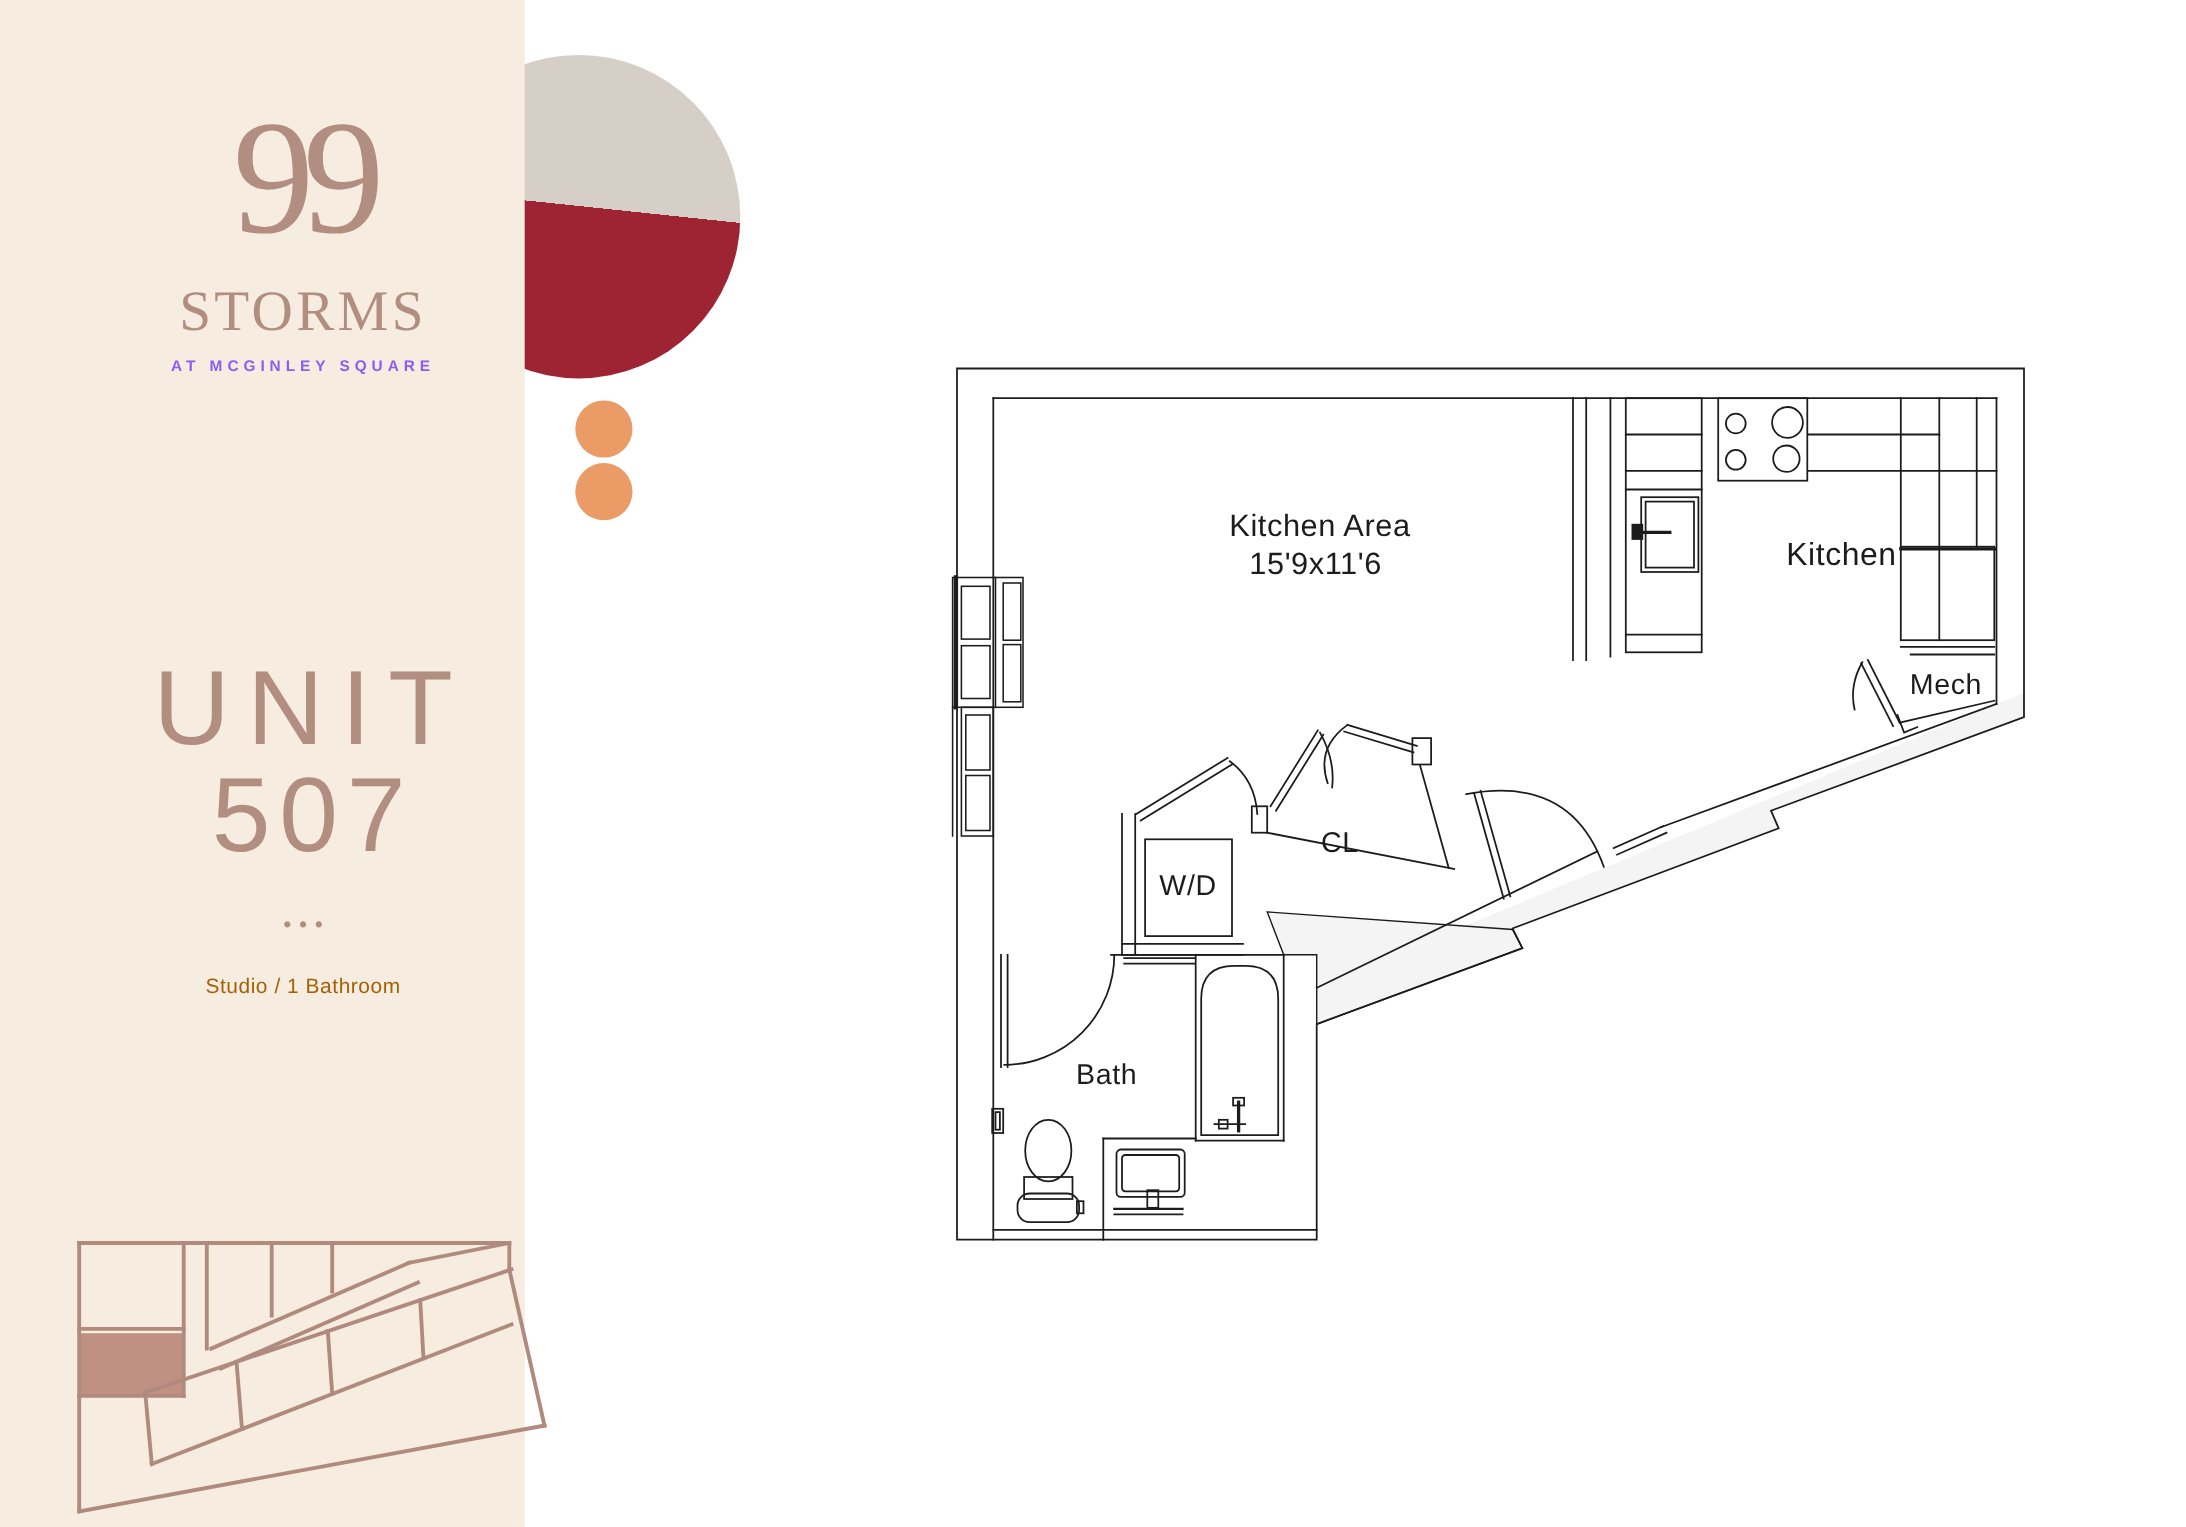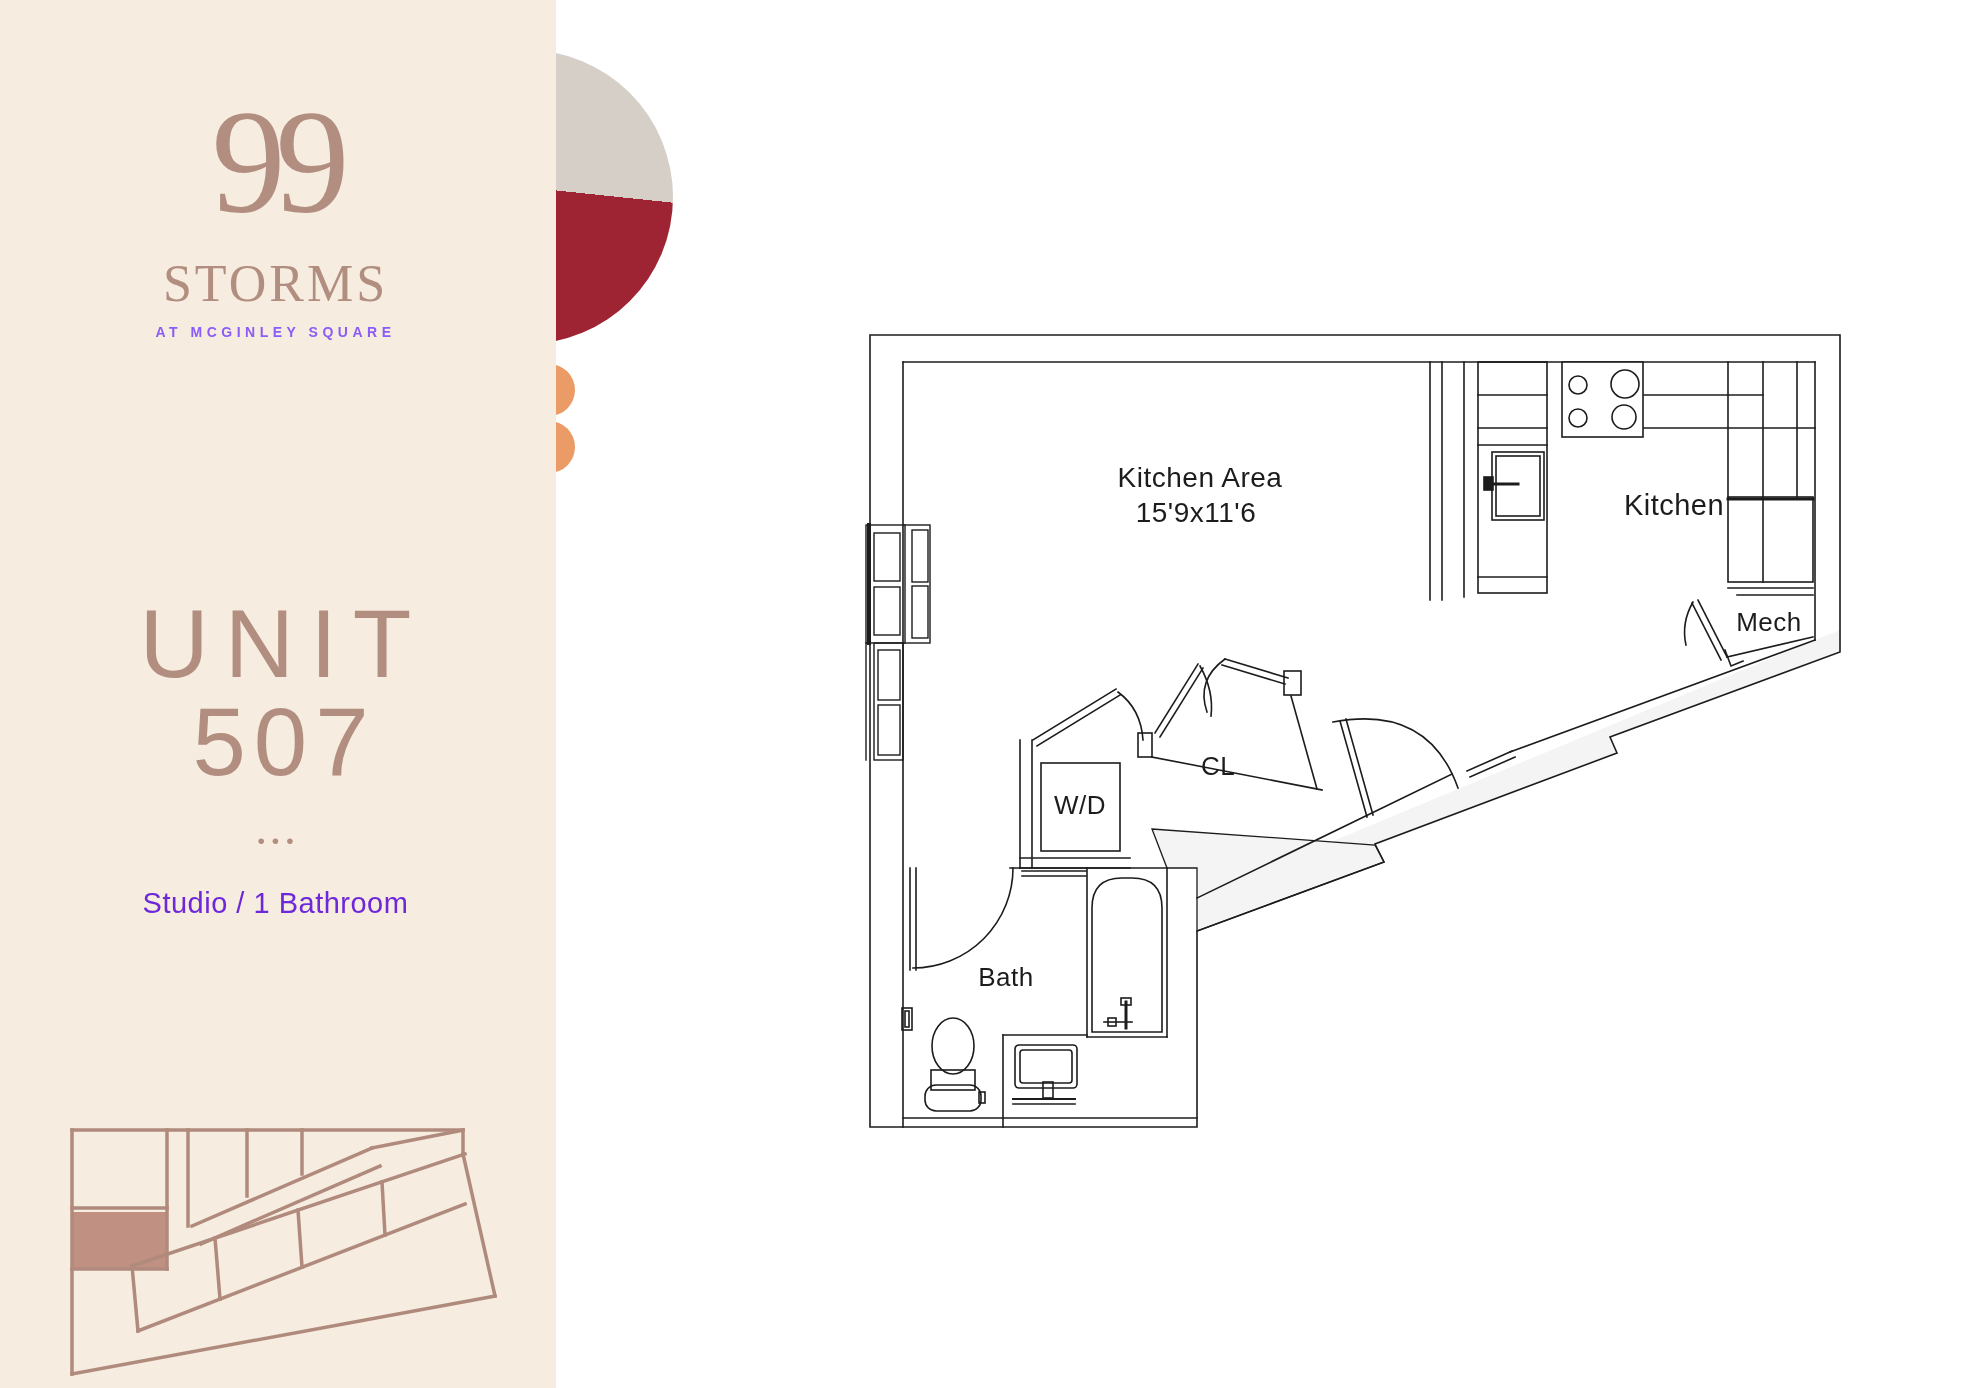--- a/index.html
+++ b/index.html
@@ -11,39 +11,39 @@
   .decor-circle{
     position:absolute;left:379px;top:50px;width:294px;height:294px;border-radius:50%;
     background:linear-gradient(186deg,#d5cfc8 0 47%,#9e2433 47% 100%);
     z-index:1;
   }
   .decor-dot{position:absolute;width:52px;height:52px;border-radius:50%;background:#ea9b66;z-index:1;}
   .decor-dot.d1{left:523px;top:364px;}
   .decor-dot.d2{left:523px;top:421px;}
   
   .sidebar{
-    position:absolute;left:0;top:0;width:556px;height:1388px;background:#f6ecdf;z-index:2;
+    position:absolute;left:0;top:0;width:477px;height:1388px;background:#f6ecdf;z-index:2;
   }
   .brand{position:absolute;left:0;top:88px;width:551px;text-align:center;color:#b28e80;}
   .brand-number{
     font-family:"Liberation Serif",serif;font-size:148px;line-height:1;
     letter-spacing:-10px;font-weight:400;
   }
   .brand-name{
     font-family:"Liberation Serif",serif;font-size:52px;line-height:1;
     letter-spacing:3px;margin-top:22px;font-weight:500;
   }
   .brand-tagline{
     font-size:14px;font-weight:bold;letter-spacing:4.5px;margin-top:14px;color:#8b5cf6;
   }
   .unit-block{position:absolute;left:0;top:595px;width:551px;text-align:center;color:#b28e80;}
   .unit-label{font-size:96px;line-height:1.02;letter-spacing:16px;padding-left:16px;font-weight:300;}
   .unit-number{font-size:96px;line-height:1.02;letter-spacing:8px;padding-left:18px;font-weight:300;}
   .unit-sep{font-size:21px;letter-spacing:7px;padding-left:7px;margin-top:38px;color:#b28e80;}
-  .unit-type{font-size:29px;margin-top:34px;letter-spacing:0.5px;color:#6d28d9;}
+  .unit-type{font-size:19px;margin-top:34px;letter-spacing:0.5px;color:#a16207;}
   .keyplan{position:absolute;left:55px;top:1122px;}
   
   .plan-svg{position:absolute;left:0;top:0;z-index:1;}
   .plan-label{
     position:absolute;z-index:3;transform:translate(-50%,-50%);
     color:#1c1c1c;white-space:nowrap;letter-spacing:0.5px;
   }
 </style>
 </head>
 <body>

